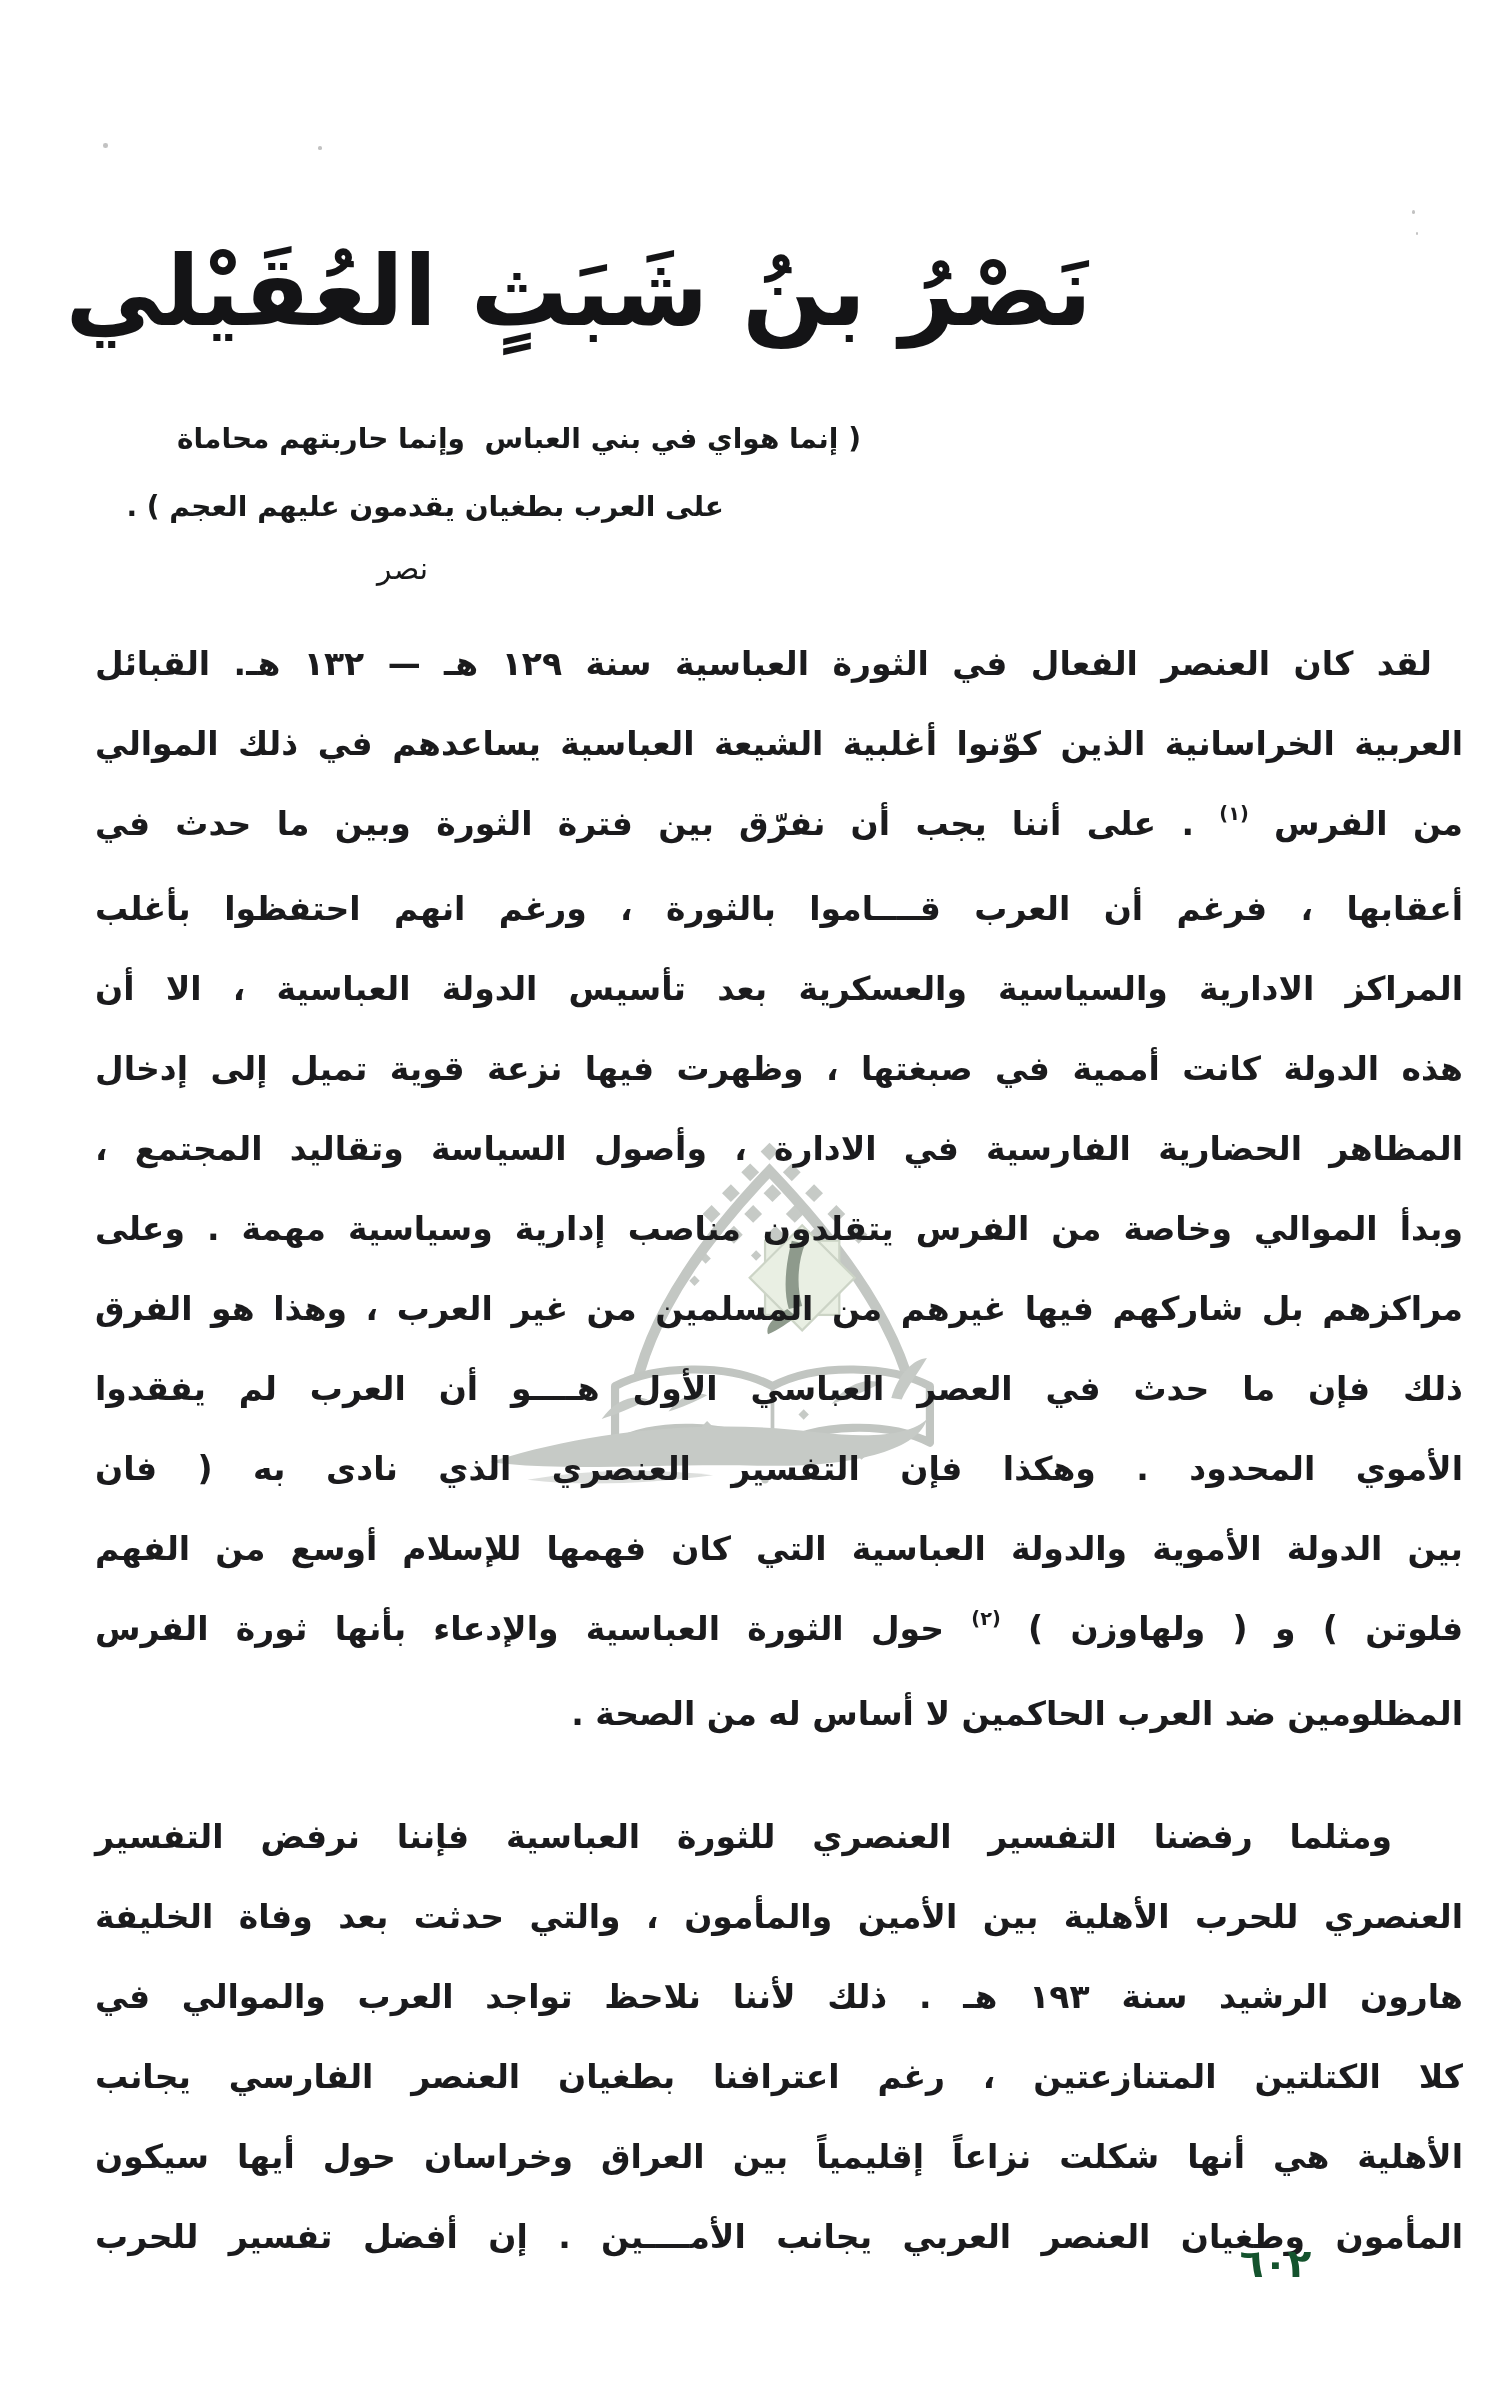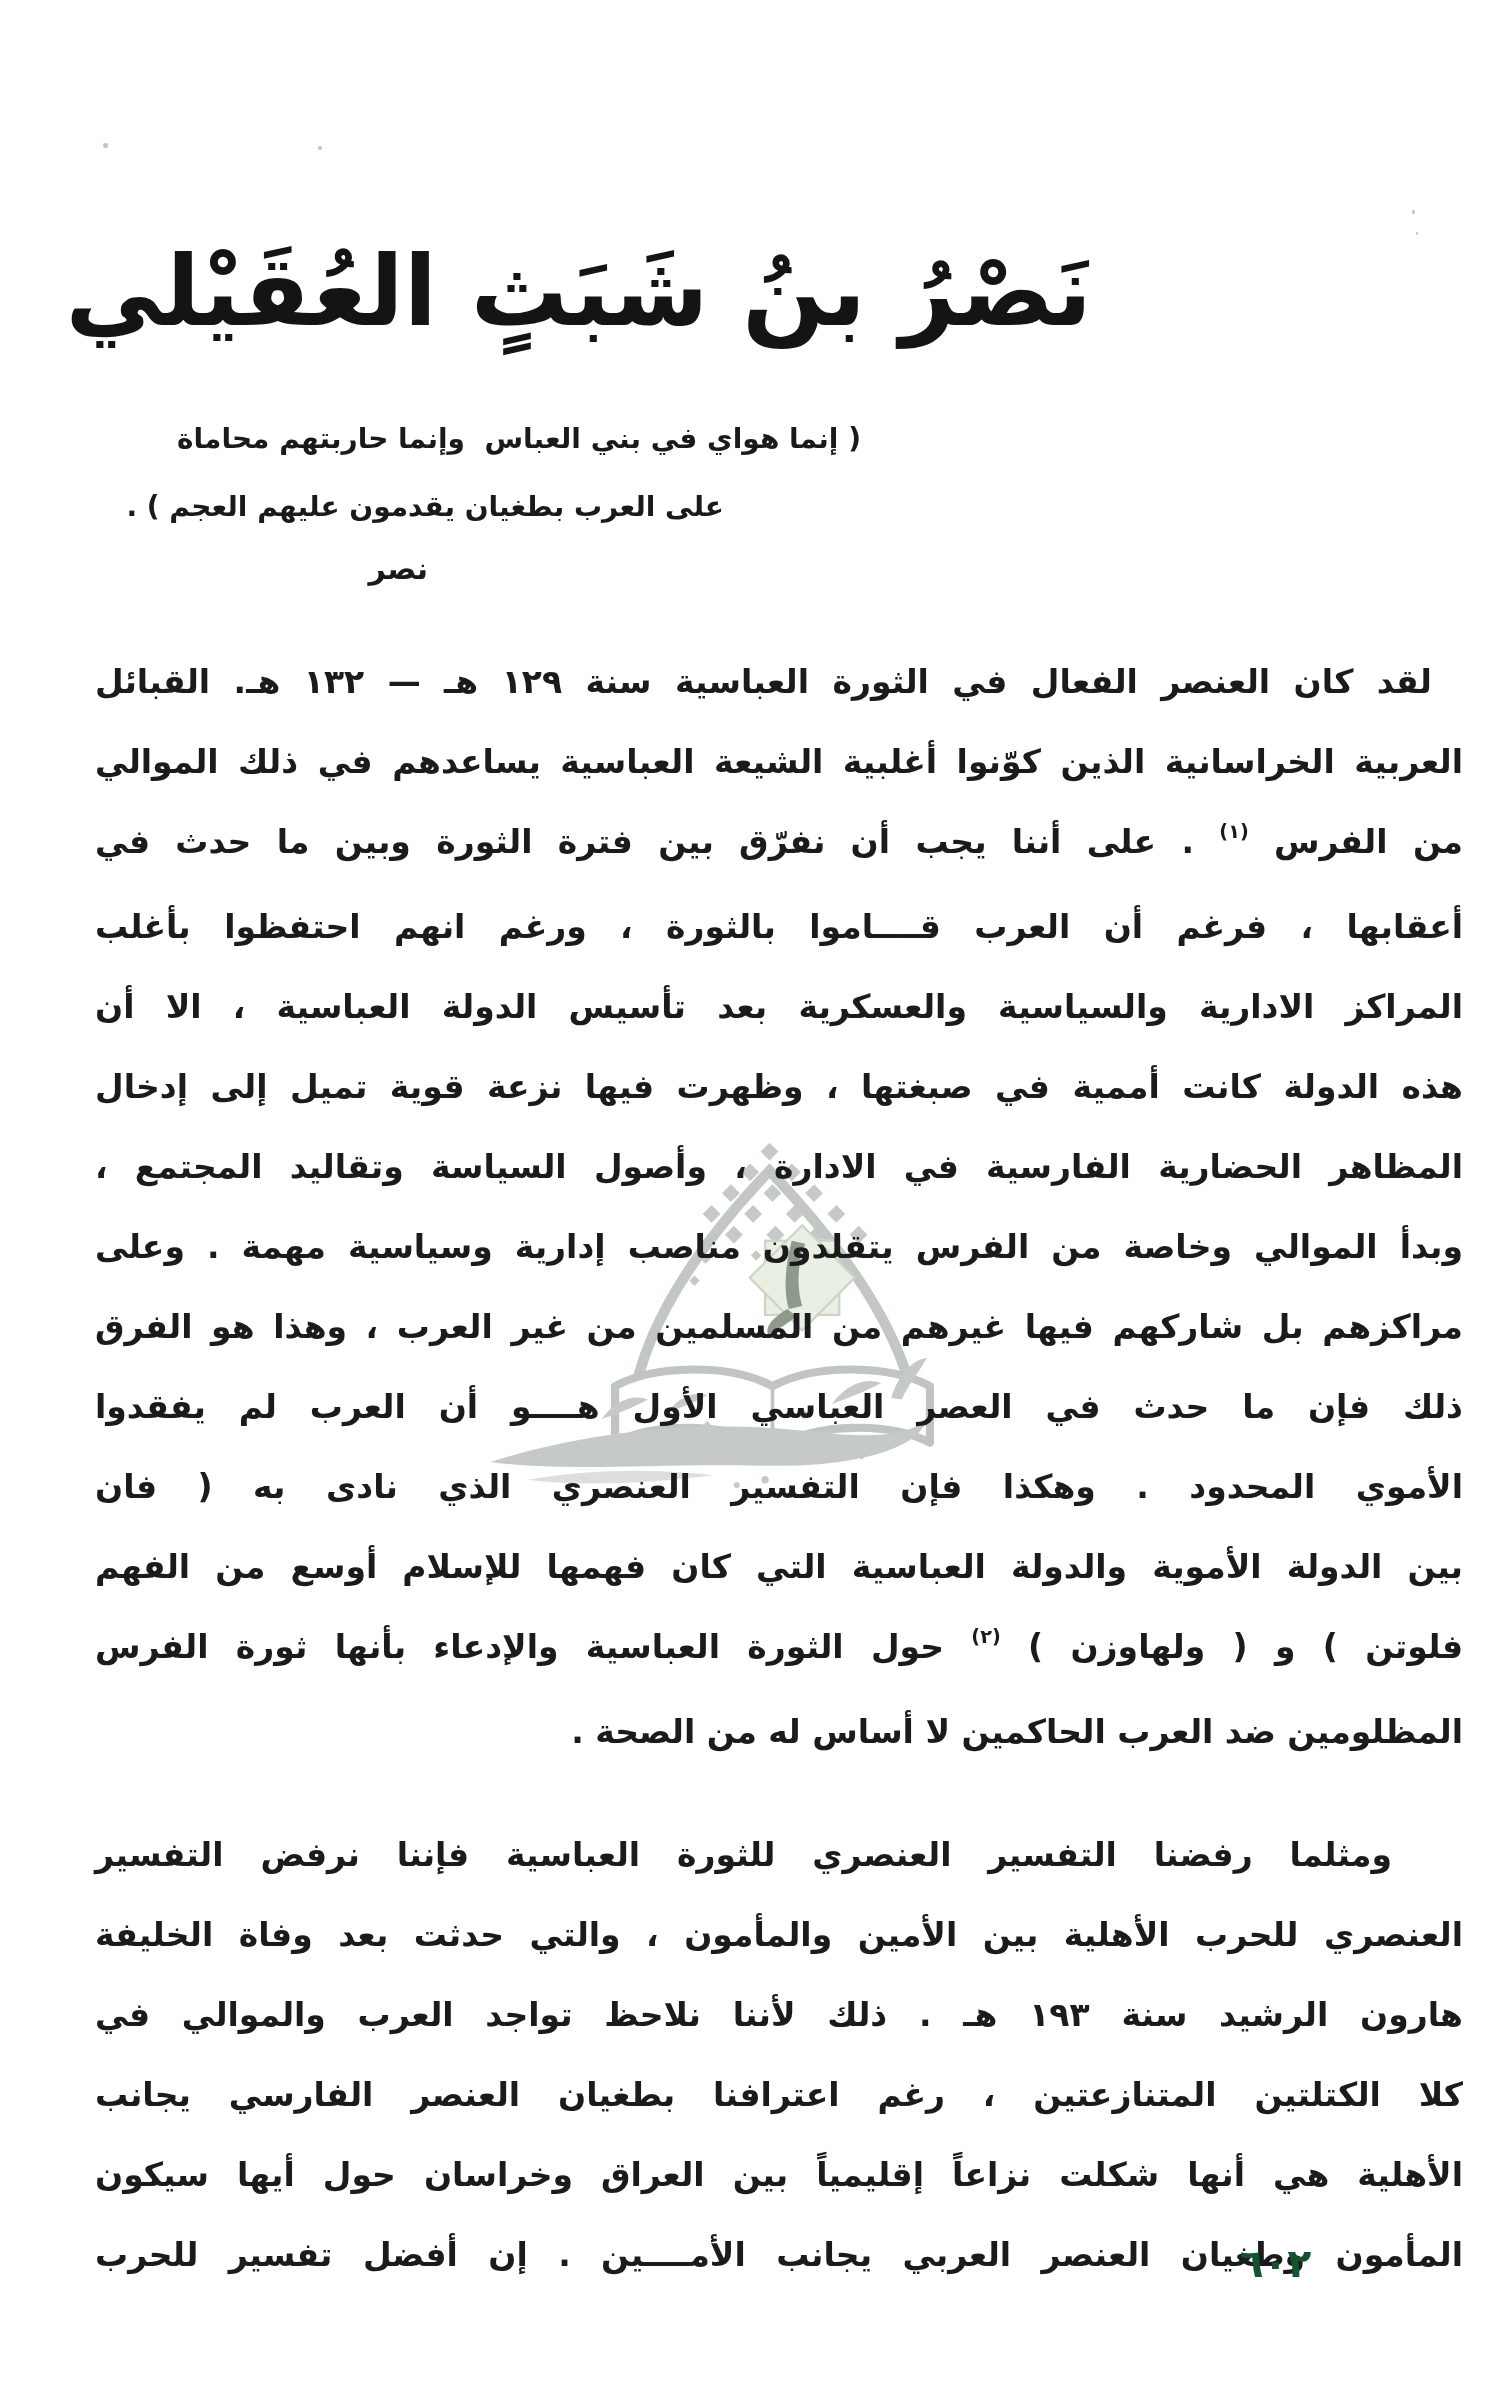--- a/index.html
+++ b/index.html
@@ -14,24 +14,24 @@
     direction:rtl;text-align:center;font-size:97px;font-weight:700;
     line-height:245px;color:#141416;white-space:nowrap;
   }
   .epigraph{
     position:absolute;right:685px;top:405px;direction:rtl;text-align:right;
     font-size:28px;font-weight:700;line-height:68px;white-space:nowrap;color:#191a1b;
   }
   .ep-line2{padding-right:137px;}
   .attribution{
     position:absolute;right:1118px;top:551px;direction:rtl;
-    font-size:30px;font-weight:700;color:#191a1b;text-align:right;
+    font-size:30px;font-weight:400;color:#191a1b;text-align:right;
   }
   .bodytext{
-    position:absolute;top:642px;right:83px;left:95px;direction:rtl;
+    position:absolute;top:624px;right:83px;left:95px;direction:rtl;
     font-size:33px;font-weight:700;line-height:80px;color:#1b1b1d;
   }
   .line{text-align:justify;text-align-last:justify;}
   .line.indent{padding-right:31px;}
   .line.indent2{padding-right:71px;}
   .line.last{text-align-last:right;}
   .fn{font-size:19.3px;position:relative;top:-15px;font-weight:700;}
   .para2{margin-top:43px;}
   .pagenum{
     position:absolute;top:2241px;left:1227px;width:97px;text-align:center;

